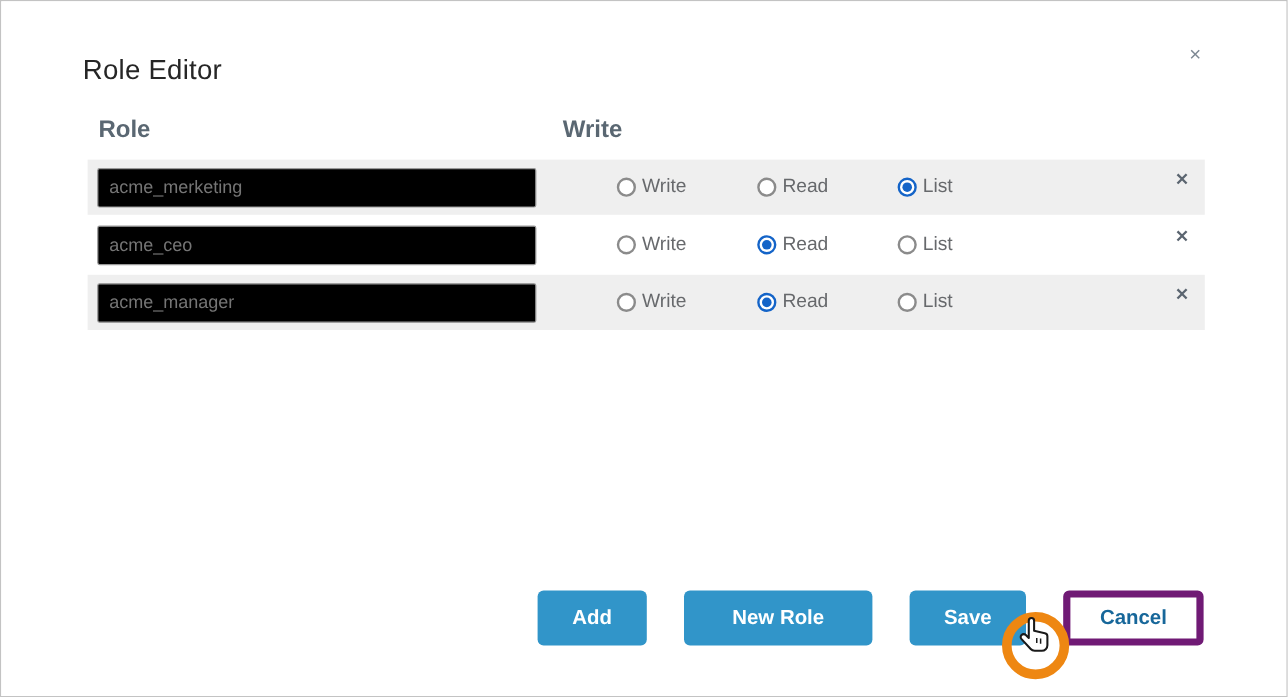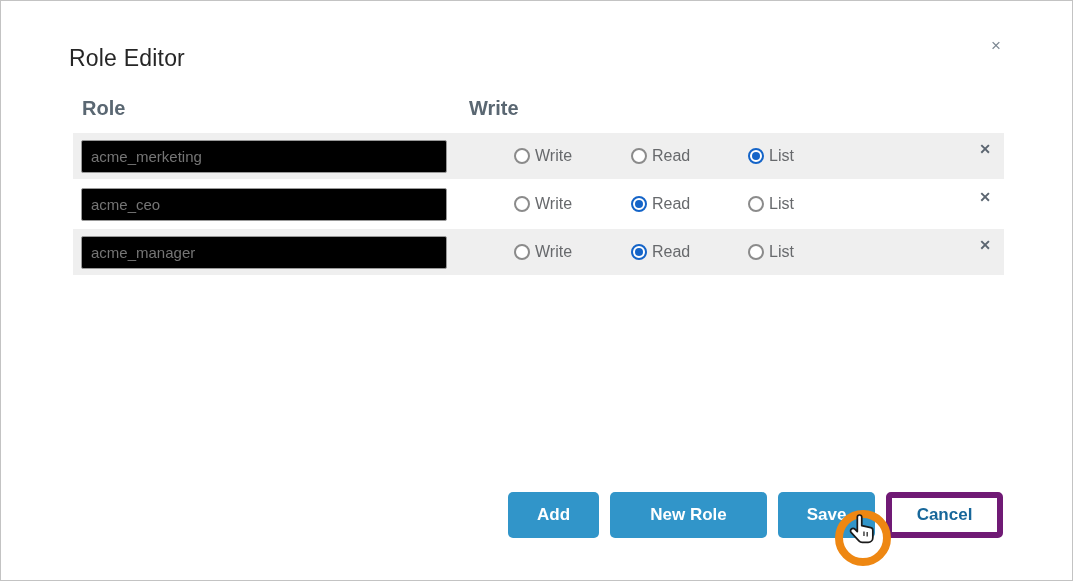--- a/index.html
+++ b/index.html
@@ -51,21 +51,21 @@
   }
   .radio-circle.checked{border-color:var(--radio-blue);}
   .radio-circle.checked::after{
     content:'';position:absolute;inset:2px;border-radius:50%;background:var(--radio-blue);
   }
   .radio-label{margin-left:5px;font-size:16px;color:#67696c;}
   .row-delete{
     margin-left:auto;margin-right:13px;align-self:flex-start;margin-top:7px;
     font-size:14px;font-weight:bold;color:#5b6570;cursor:pointer;line-height:18px;
   }
-  .footer{position:absolute;right:69px;bottom:42px;display:flex;gap:11px;}
+  .footer{position:absolute;right:69px;bottom:42px;display:flex;gap:31px;}
   .btn{
     height:46px;border:none;border-radius:5px;cursor:pointer;
     font-family:"Liberation Sans",sans-serif;font-size:17px;font-weight:bold;
     background:var(--primary-blue);color:#fff;
   }
   .btn.add{width:91px;}
   .btn.new-role{width:157px;}
   .btn.save{width:97px;}
   .btn.cancel{
     width:117px;background:#fff;color:var(--cancel-text);

